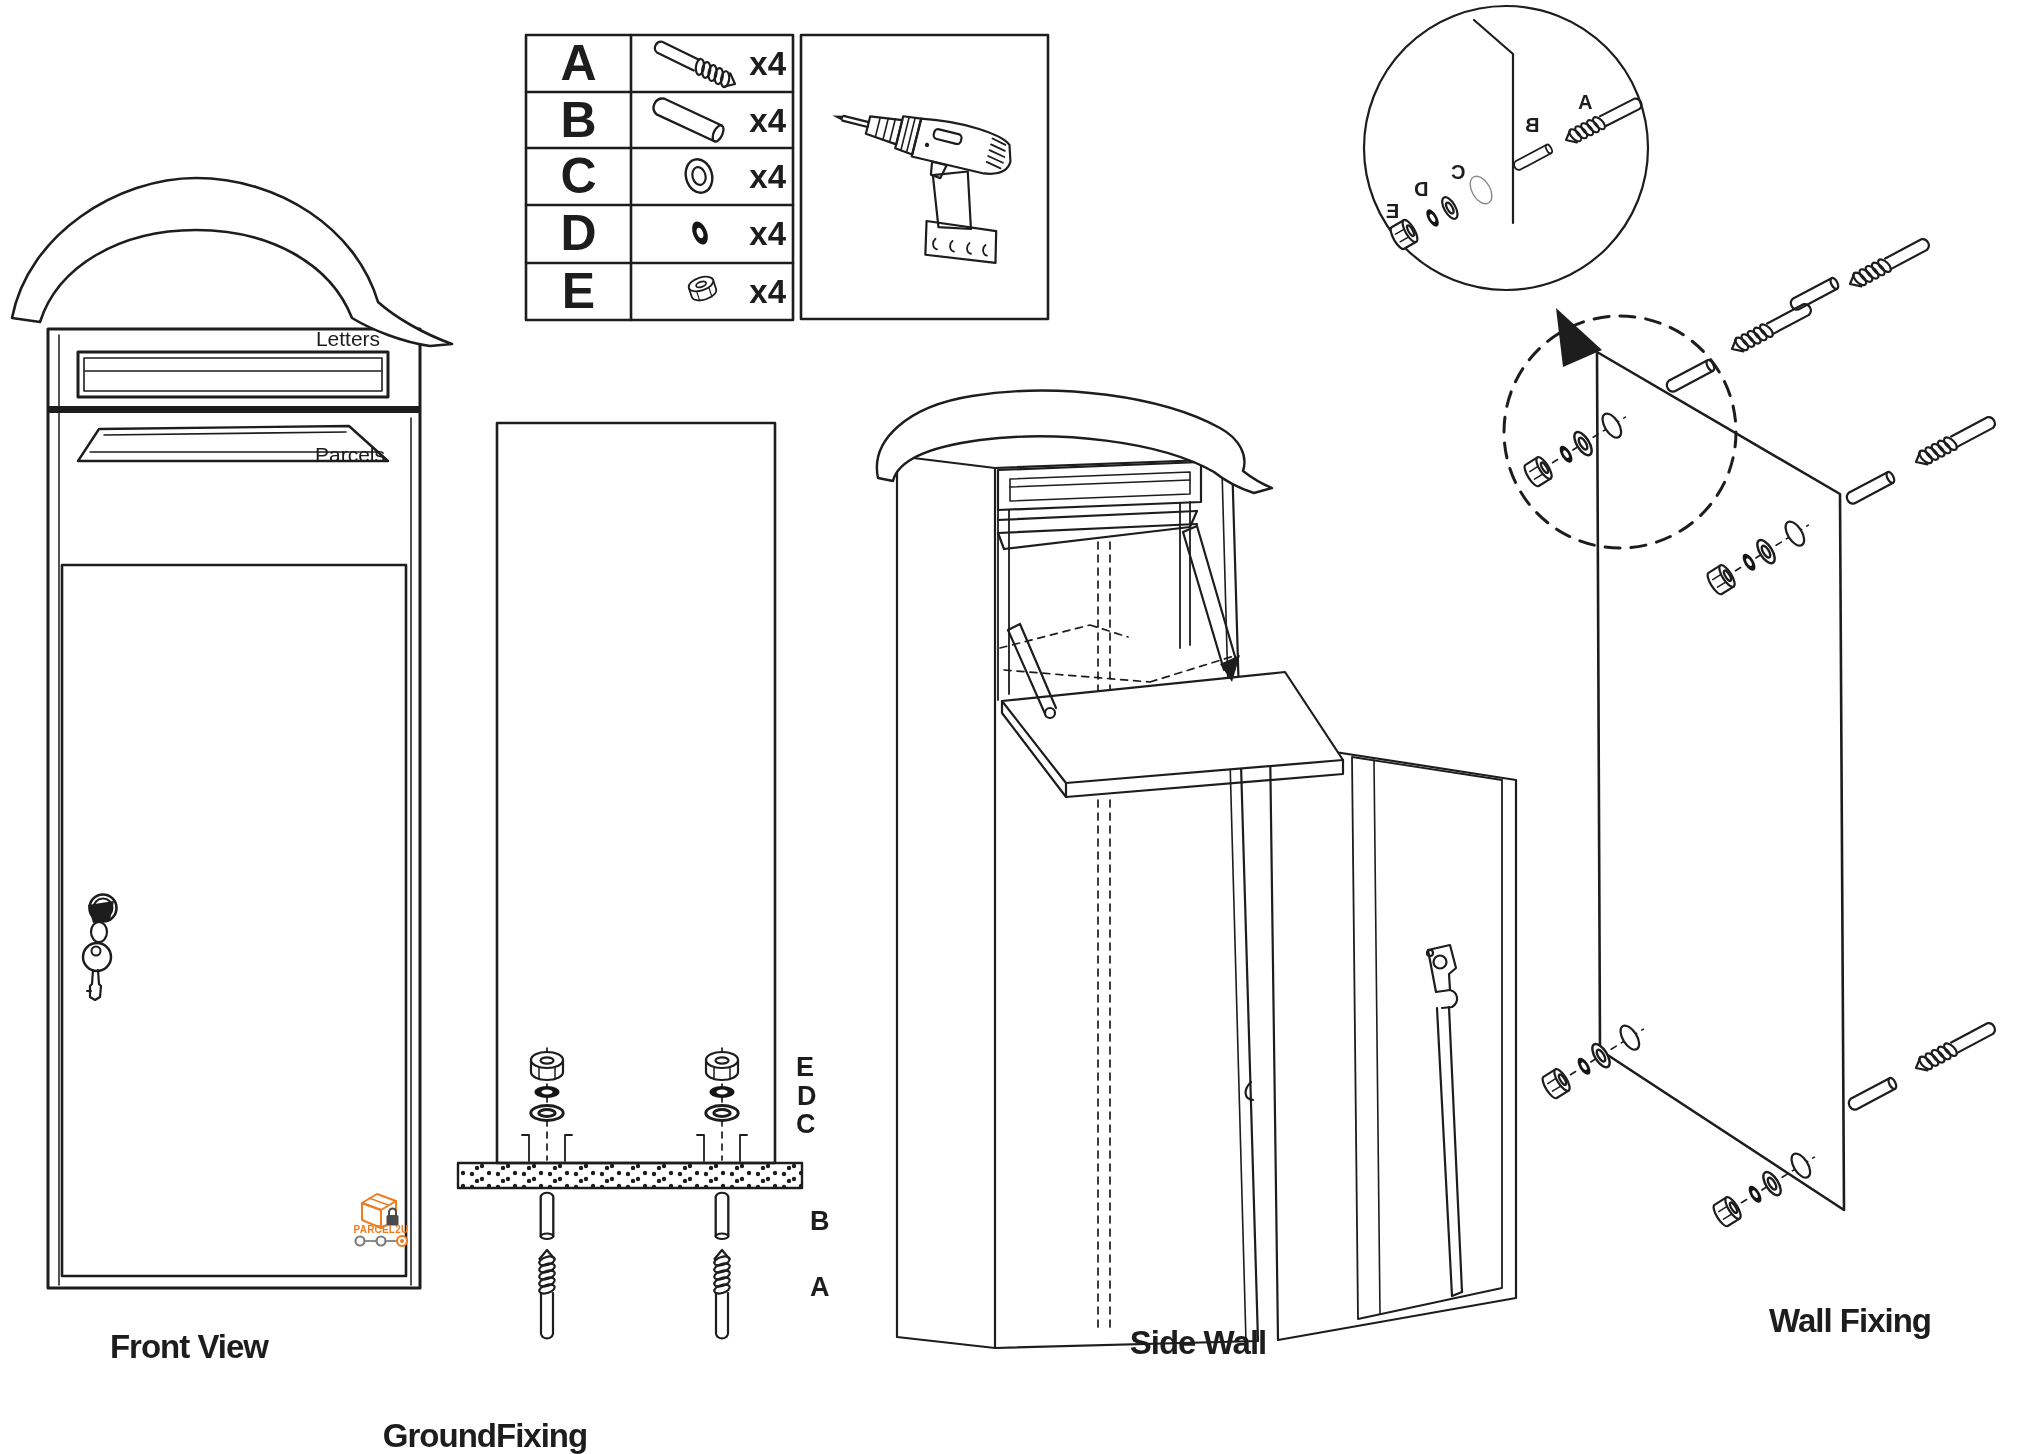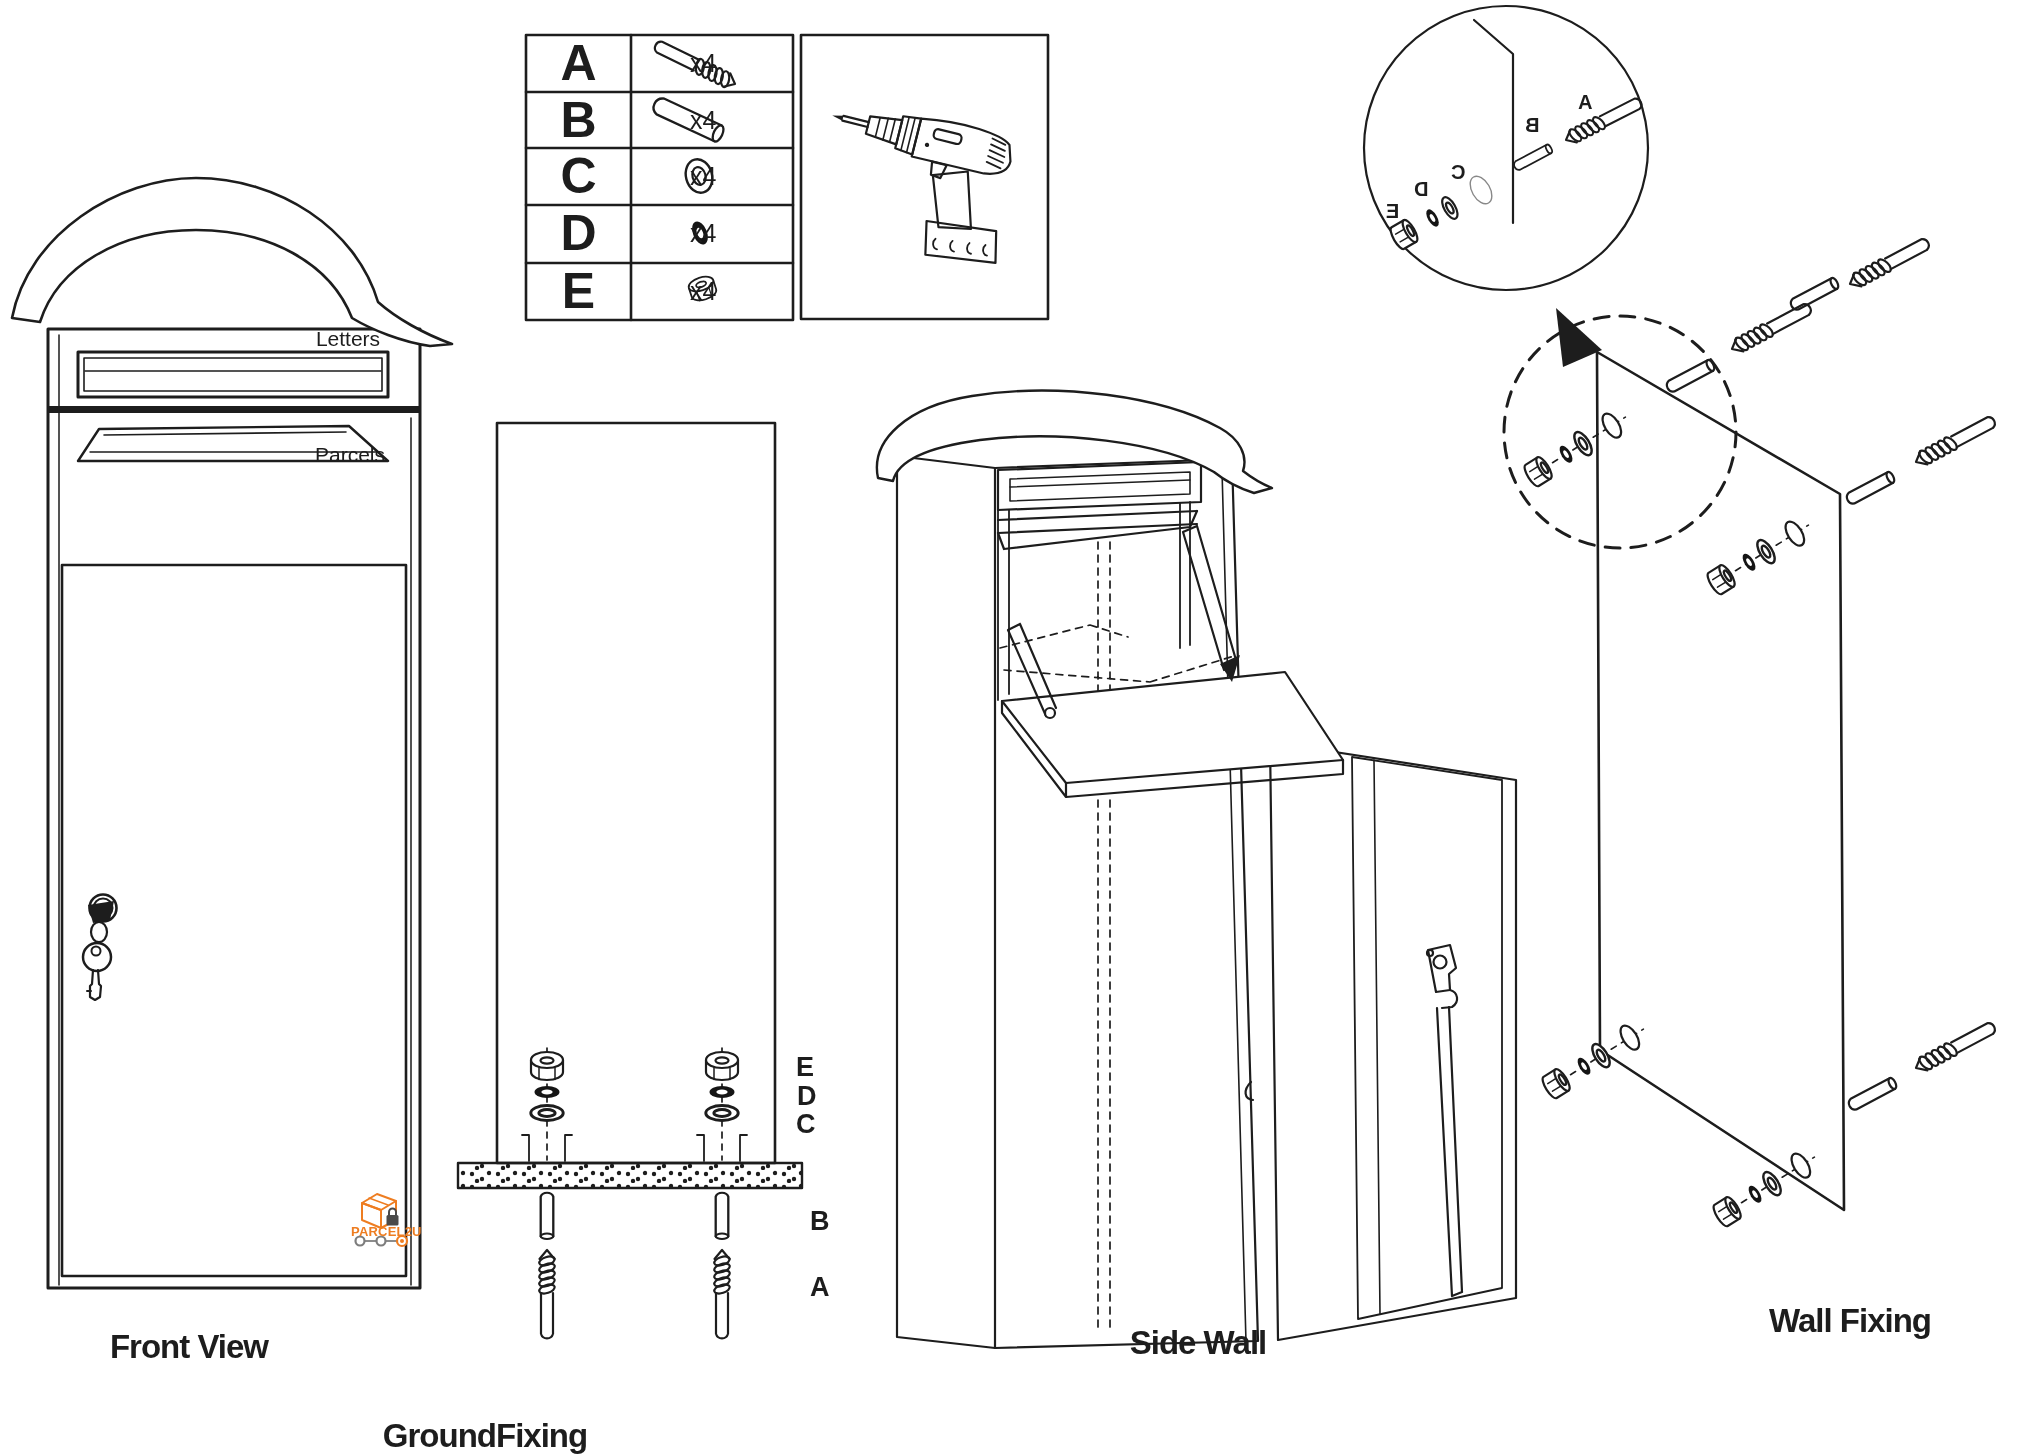--- a/index.html
+++ b/index.html
@@ -2,26 +2,26 @@
 <html><head>
 <meta charset="utf-8">
 <style>
   html,body{margin:0;padding:0;background:#fff}
   #canvas{position:relative;width:2019px;height:1454px;background:#fff;overflow:hidden;
           font-family:"Liberation Sans",sans-serif;color:#1d1d1d}
   #art{position:absolute;left:0;top:0}
   .lbl{position:absolute;white-space:nowrap}
   .slot-lbl{font-size:21px;width:110px;text-align:center}
   .tletter{position:absolute;left:526px;width:105px;text-align:center;font-weight:800;font-size:50px;line-height:57px}
-  .tqty{position:absolute;left:690px;width:96px;font-weight:400;font-size:25px;line-height:57px}
+  .tqty{position:absolute;left:690px;width:96px;text-align:right;font-weight:700;font-size:33px;line-height:57px}
   .cap{position:absolute;transform:translateX(-50%);font-weight:700;font-size:33px;letter-spacing:-1px;white-space:nowrap}
   .glbl{position:absolute;font-weight:800;font-size:27px}
   .mlbl{position:absolute;font-weight:700;font-size:20px;transform:scaleX(-1)}
   .logo-txt{position:absolute;left:351px;top:1224px;width:60px;text-align:center;
-            font-weight:700;font-size:13px;letter-spacing:.2px;color:#ee7d21}
+            font-weight:700;font-size:10px;letter-spacing:.2px;color:#ee7d21}
 </style>
 </head>
 <body>
 
 <div id="canvas">
 
 <svg id="art" width="2019" height="1454" viewBox="0 0 2019 1454">
 <g stroke="#1d1d1d" stroke-width="2.2" fill="none" stroke-linecap="round" stroke-linejoin="round">
 
 <defs>

